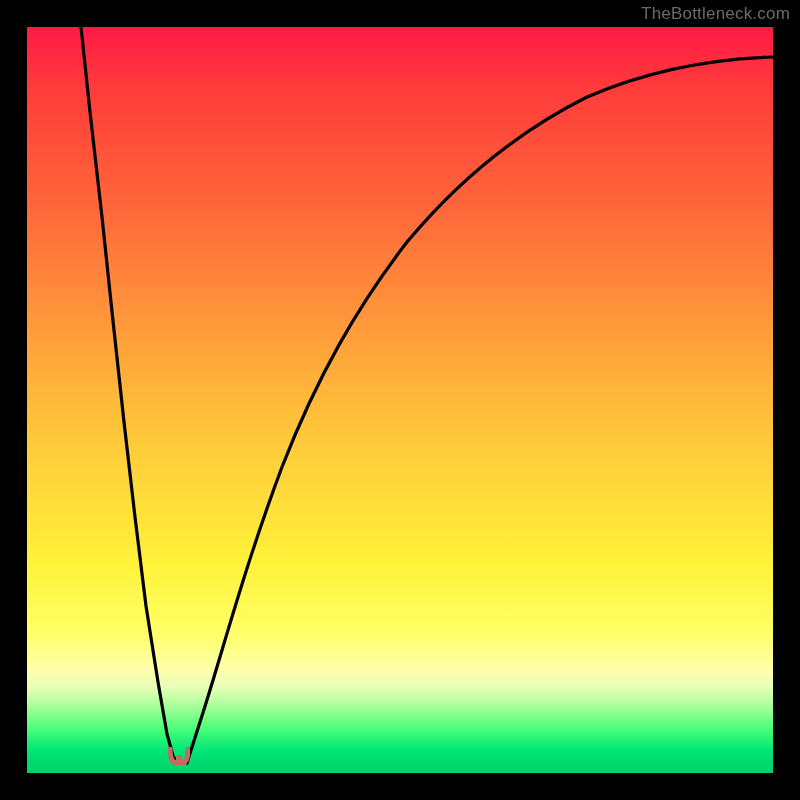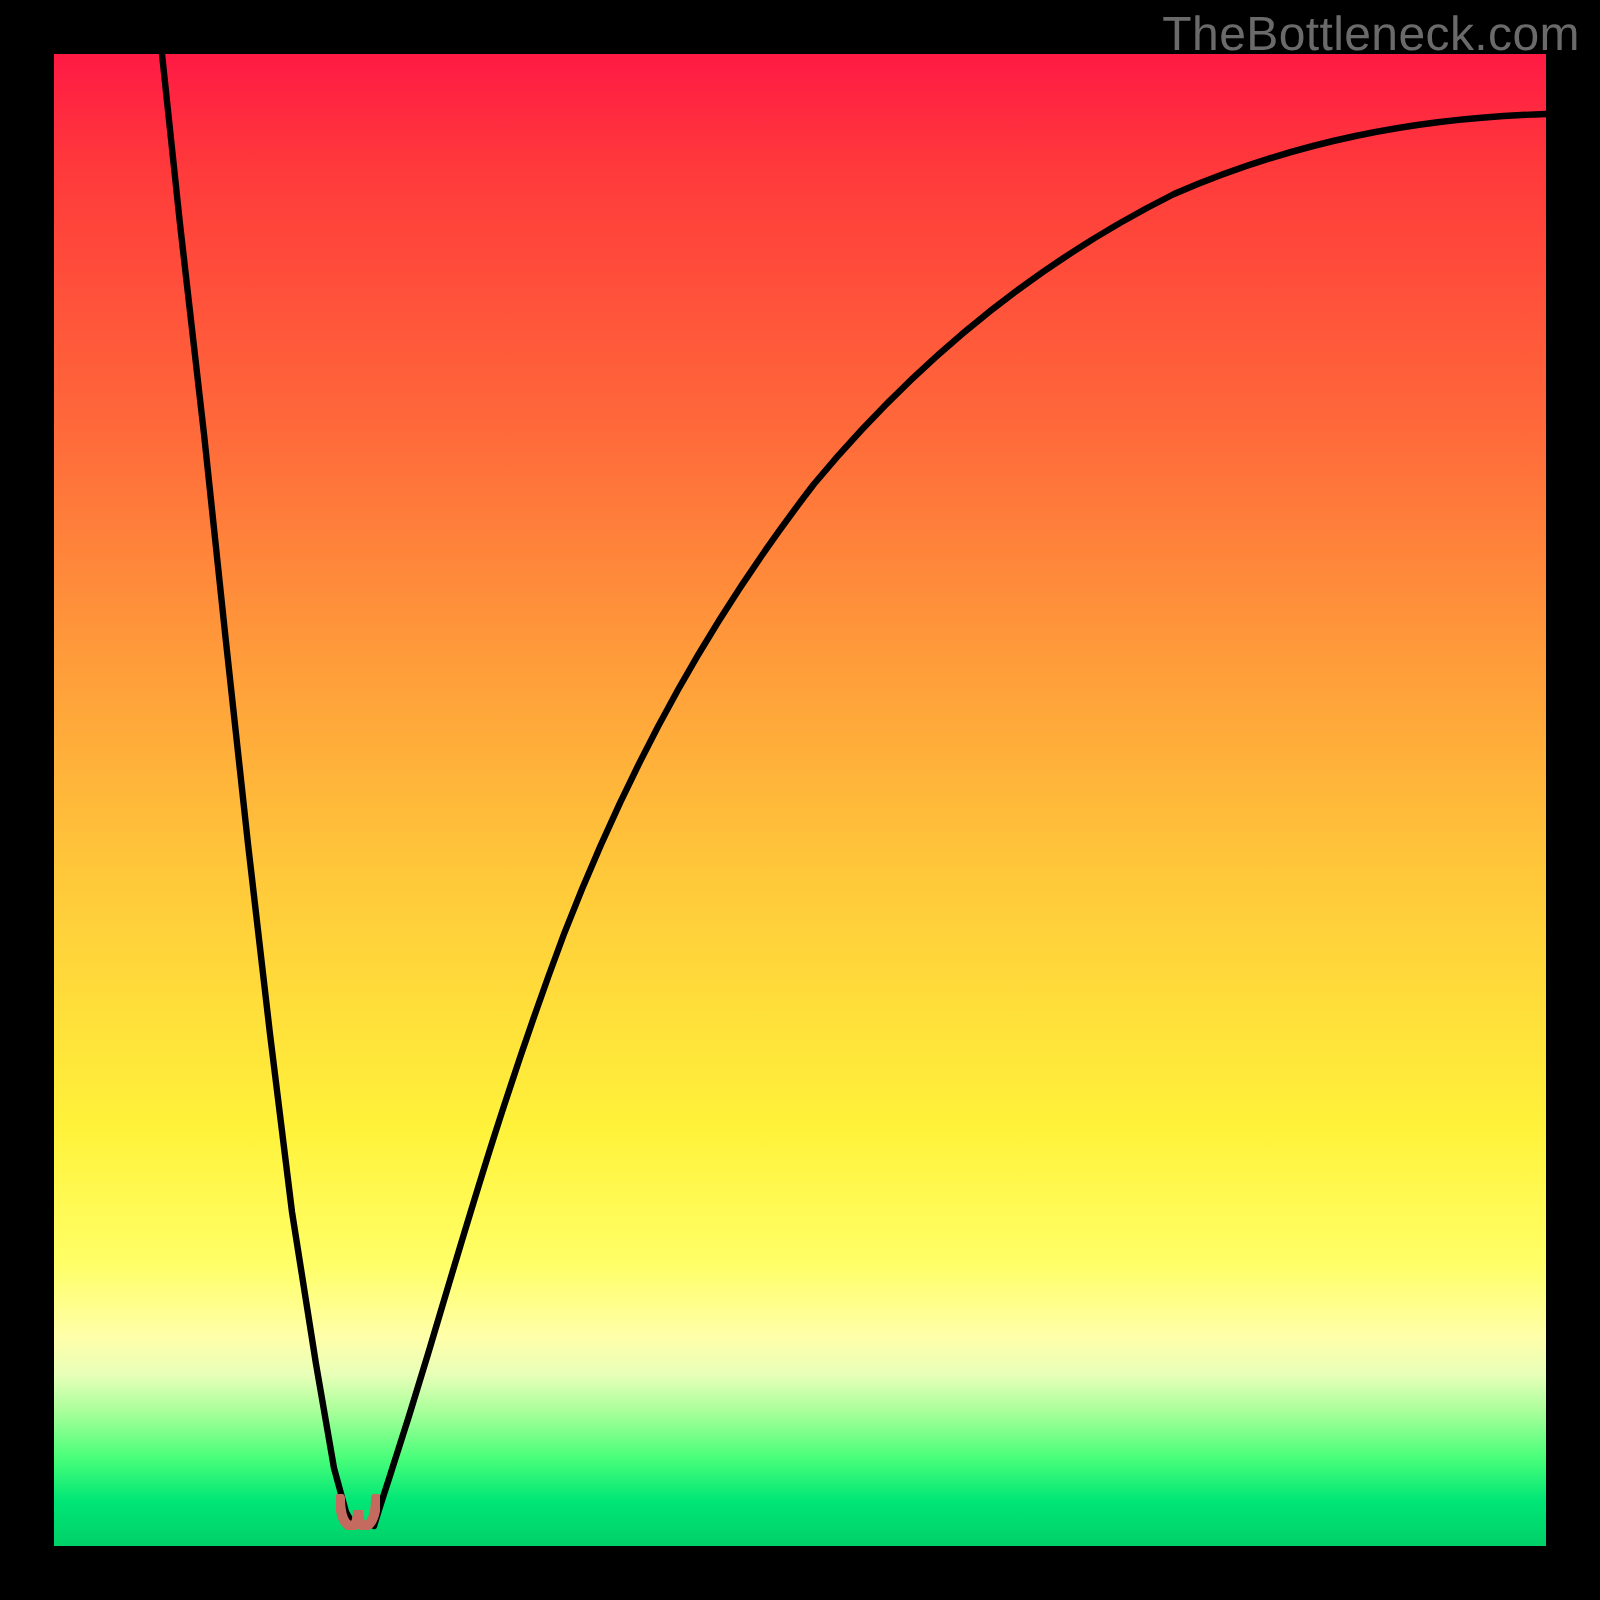--- a/index.html
+++ b/index.html
@@ -31,21 +31,21 @@
       #4cff7a 94%,
       #00e676 97%,
       #00d068 100%
     );
   }
   .watermark {
     position: absolute;
     top: 4px;
     right: 10px;
     color: #6a6a6a;
-    font-size: 24px;
+    font-size: 17px;
     font-weight: 500;
     letter-spacing: 0.2px;
     user-select: none;
   }
   svg.curve {
     position: absolute;
     left: 0;
     top: 0;
     width: 746px;
     height: 746px;

